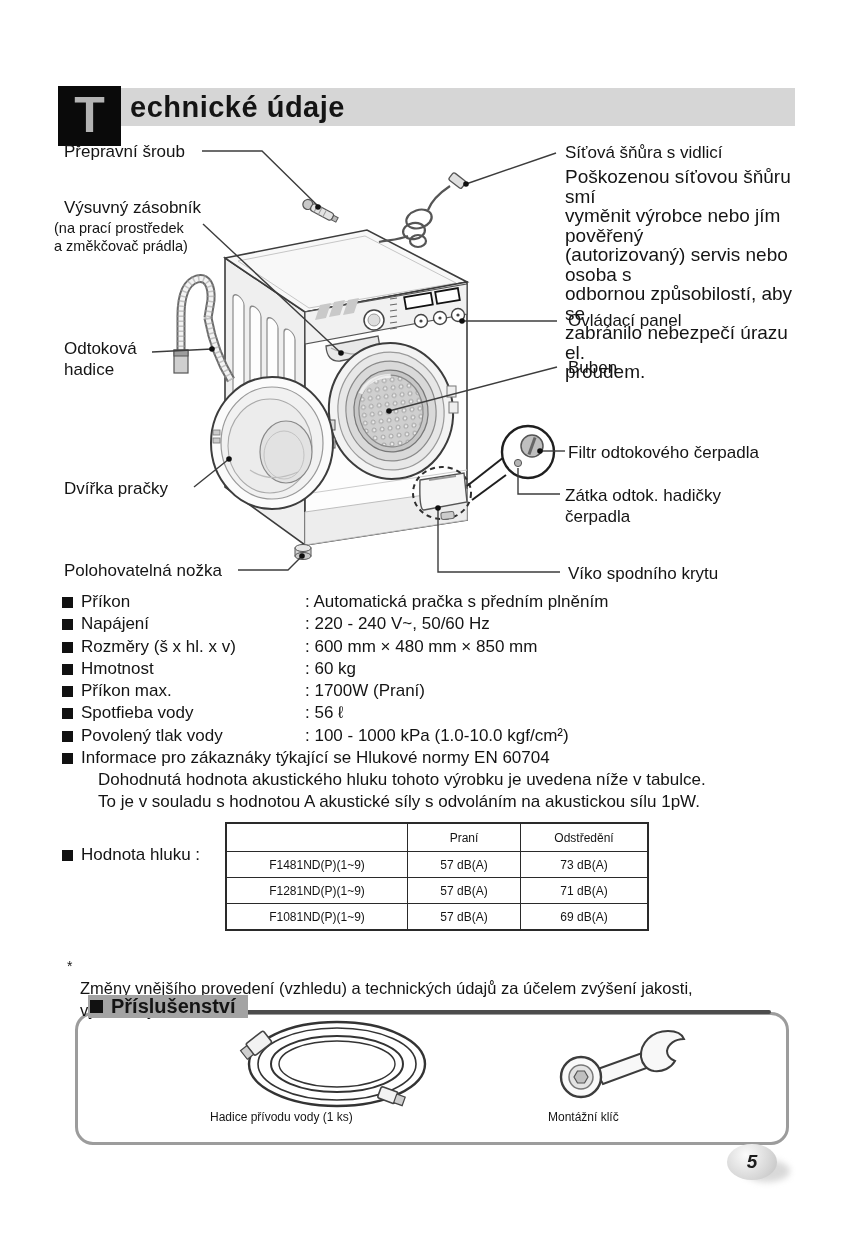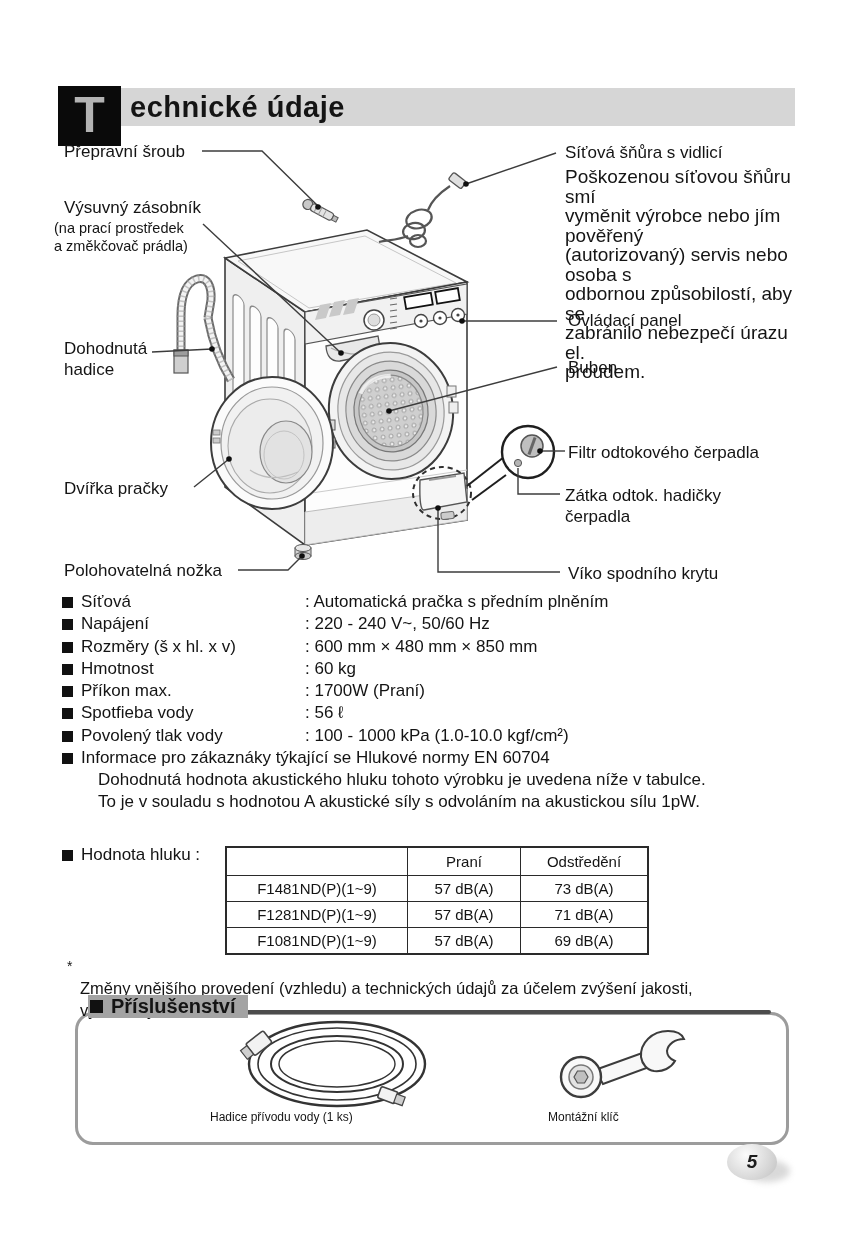--- a/index.html
+++ b/index.html
@@ -19,22 +19,22 @@
   
   svg.art{position:absolute;left:0;top:0;z-index:2;pointer-events:none;}
   
   .specs{left:62px;top:592px;width:730px;z-index:4;}
   .srow{display:flex;height:22.3px;align-items:flex-start;font-size:17px;}
   .srow .lab{width:243px;display:flex;}
   .sq{width:11px;height:11px;background:#111;margin:5px 8px 0 0;flex:none;}
   .sq2{width:13px;height:13px;background:#111;margin:5px 8px 0 0;display:inline-block;}
   .cont{margin-left:36px;font-size:17px;height:21.5px;}
   
-  .ntable{position:absolute;left:225px;top:846px;border-collapse:collapse;z-index:4;
-          font-size:15px;}
+  .ntable{position:absolute;left:225px;top:822px;border-collapse:collapse;z-index:4;
+          font-size:12px;}
   .ntable td{border:1.6px solid #2a2a2a;text-align:center;padding:0;}
   .ntable{border:2.5px solid #2a2a2a;}
   .ntable .c0{width:180px;height:25px;}
   .ntable .c1{width:112px;}
   .ntable .c2{width:126px;}
   .ntable tr.hd td{height:27px;}
   
   .fn-mark{left:67px;top:958px;font-size:14px;z-index:4;}
   .fn-text{left:80px;top:953px;font-size:16.5px;line-height:22px;z-index:4;margin-top:24px;}
   
@@ -240,21 +240,21 @@
       <circle cx="581" cy="1077" r="20" fill="#fafafa" stroke="#3c3c3c" stroke-width="2.4"></circle>
       <circle cx="581" cy="1077" r="12" fill="#e3e3e3" stroke="#777" stroke-width="1.5"></circle>
       <polygon points="588,1077 584.5,1083 577.5,1083 574,1077 577.5,1071 584.5,1071" fill="#c0c0c0" stroke="#555" stroke-width="1.2"></polygon>
     </g>
   </svg>
 
   <div class="abs lbl" style="left:64px;top:141px">Přepravní šroub</div>
   <div class="abs lbl" style="left:64px;top:197px">Výsuvný zásobník</div>
   <div class="abs sub pre" style="left:54px;top:219px">(na prací prostředek
 a změkčovač prádla)</div>
-  <div class="abs lbl pre" style="left:64px;top:338px">Dohodnutá
+  <div class="abs lbl pre" style="left:64px;top:338px">Odtoková
 hadice</div>
   <div class="abs lbl" style="left:64px;top:478px">Dvířka pračky</div>
   <div class="abs lbl" style="left:64px;top:560px">Polohovatelná nožka</div>
 
   <div class="abs lbl" style="left:565px;top:142px">Síťová šňůra s vidlicí</div>
   <div class="abs note pre" style="left:565px;top:167px">Poškozenou síťovou šňůru smí
 vyměnit výrobce nebo jím pověřený
 (autorizovaný) servis nebo osoba s
 odbornou způsobilostí, aby se
 zabránilo nebezpečí úrazu el.
@@ -263,21 +263,21 @@
   <div class="abs lbl" style="left:568px;top:357px">Buben</div>
   <div class="abs lbl" style="left:568px;top:442px">Filtr odtokového čerpadla</div>
   <div class="abs lbl pre" style="left:565px;top:485px">Zátka odtok. hadičky
 čerpadla</div>
   <div class="abs lbl" style="left:568px;top:563px">Víko spodního krytu</div>
 
   <div class="abs specs">
     <div class="srow">
         <span class="lab">
           <span class="sq"></span>
-          <span>Síťová</span>
+          <span>Příkon</span>
         </span>
         <span>: Automatická pračka s předním plněním</span>
       </div>
     <div class="srow">
         <span class="lab">
           <span class="sq"></span>
           <span>Napájení</span>
         </span>
         <span>: 220 - 240 V~, 50/60 Hz</span>
       </div>

